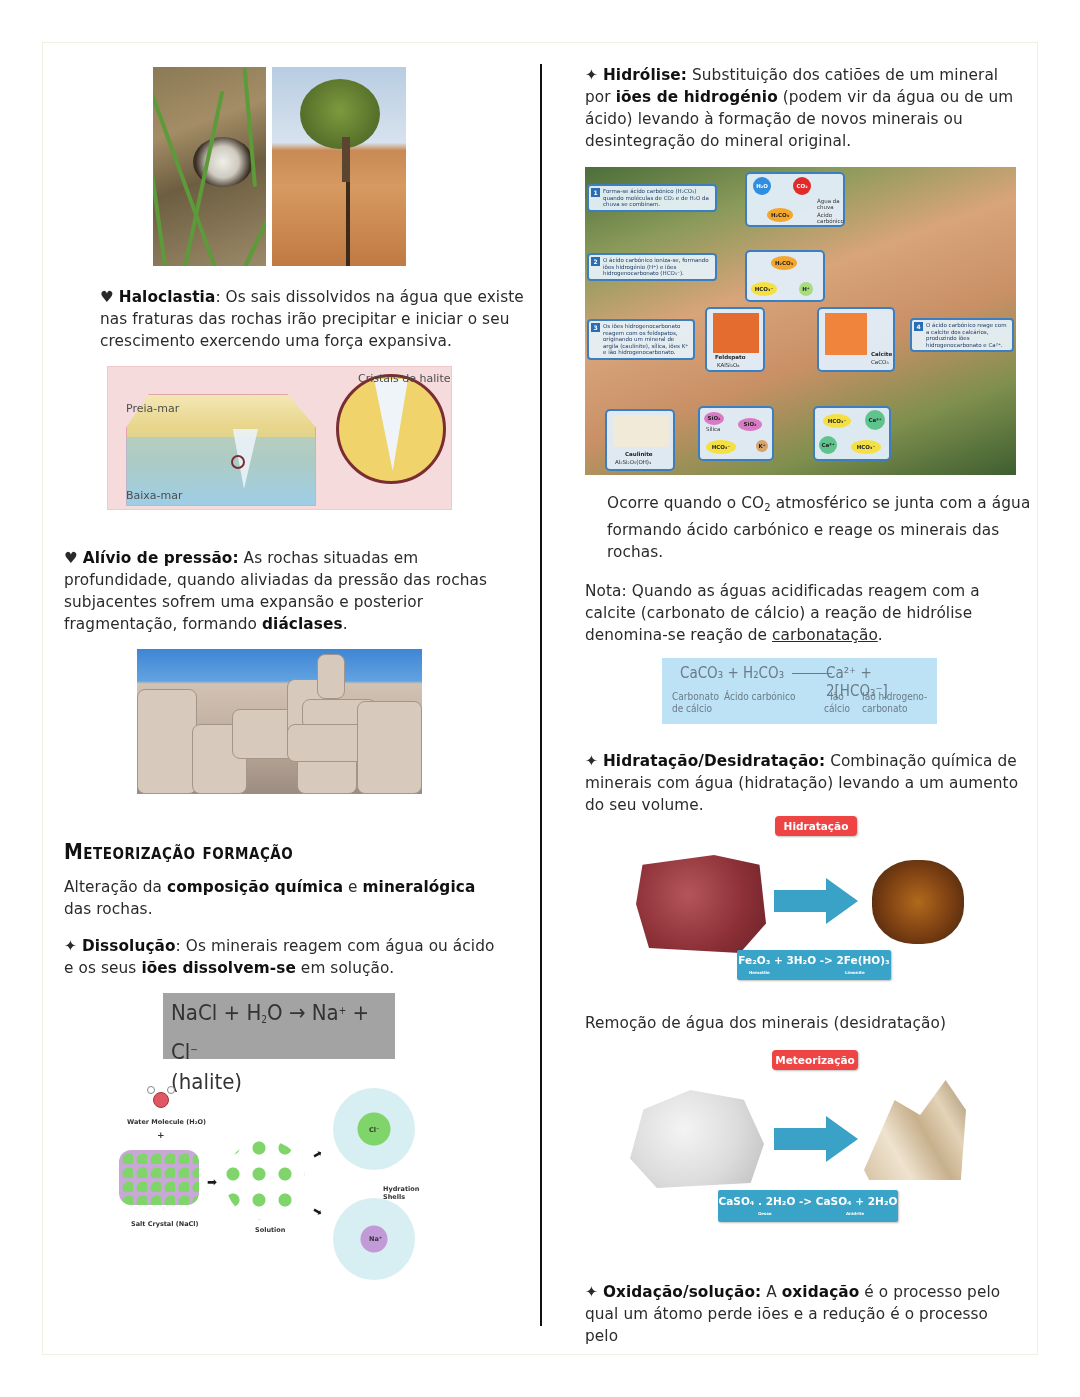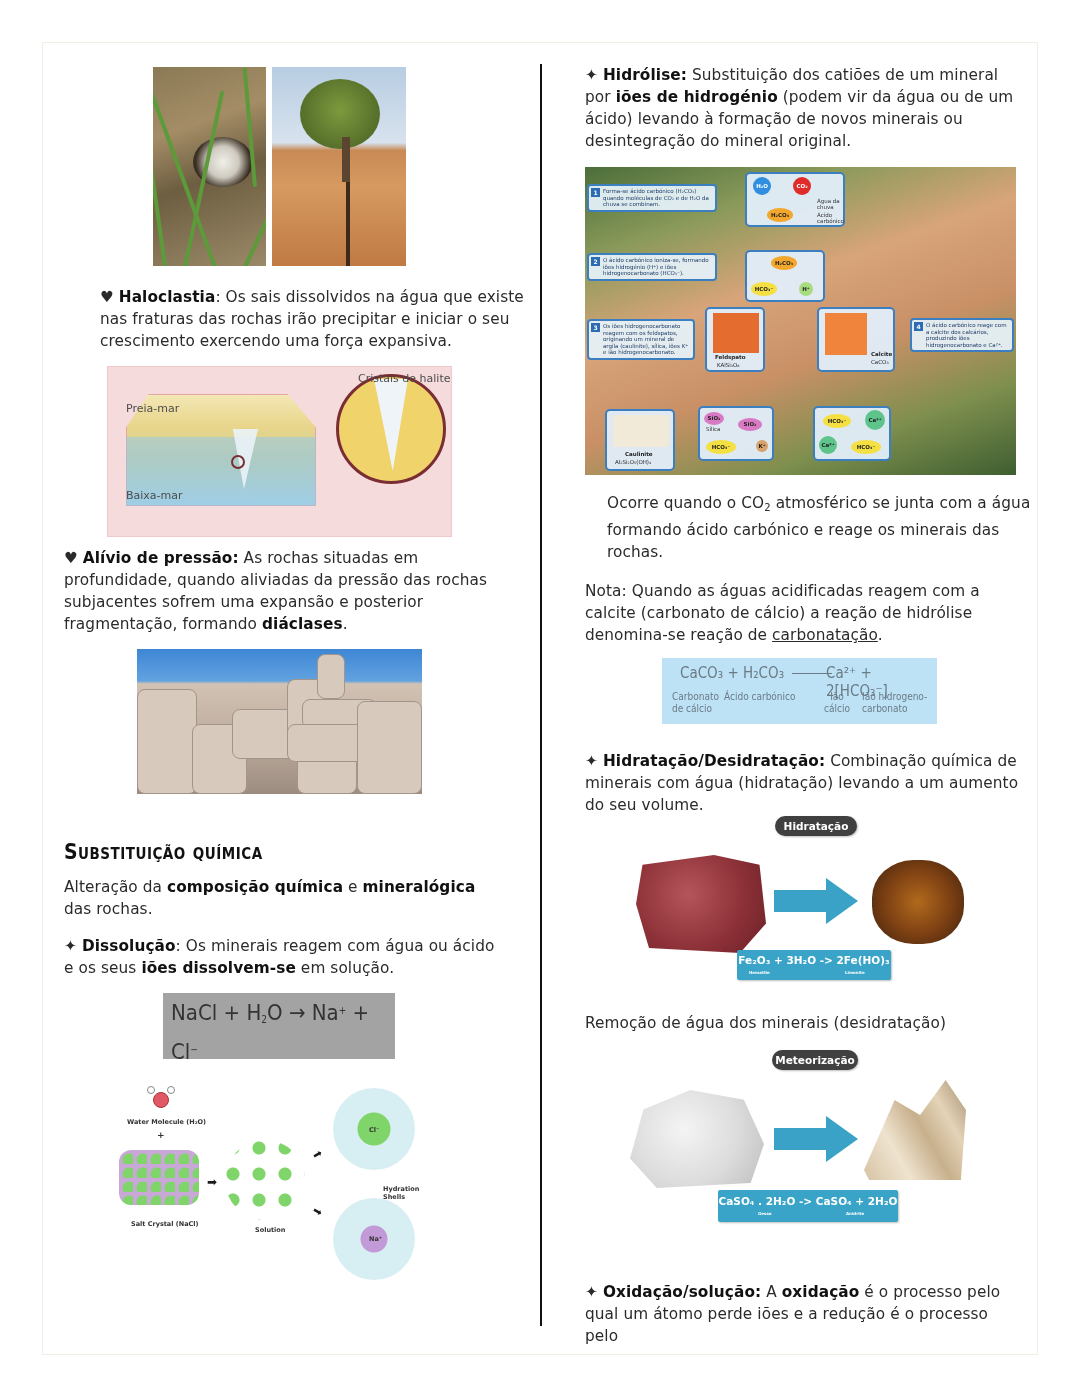--- a/index.html
+++ b/index.html
@@ -46,21 +46,21 @@
   .hbox { position: absolute; background: rgba(230,242,250,0.93); border: 2px solid #3b7fc0; border-radius: 4px; font-size: 5.5px; line-height: 6.5px; color: #1c3b66; padding: 2px 3px 2px 14px; }
   .hbox .num { position: absolute; left: 2px; top: 2px; width: 9px; height: 9px; background: #2b6cb5; color: #fff; font-size: 6px; font-weight: bold; text-align: center; line-height: 9px; }
   .panel { position: absolute; background: rgba(225,238,250,0.95); border: 2px solid #3b7fc0; border-radius: 5px; }
   .pill { position: absolute; border-radius: 50%; font-size: 5.5px; text-align: center; color: #222; font-weight: bold; }
   .mineral { position: absolute; }
 
   .carb-box { background: #bde2f5; }
   .carb-box .formula { position: absolute; font-family: "DejaVu Sans Condensed", "DejaVu Sans", sans-serif; font-size: 15px; color: #6b7b85; }
   .carb-box .cap { position: absolute; font-family: "DejaVu Sans Condensed", "DejaVu Sans", sans-serif; font-size: 10px; line-height: 12px; color: #6b7b85; }
 
-  .tag { position: absolute; background: #404040; color: #fff; font-weight: bold; font-size: 10.5px; text-align: center; border-radius: 10px; box-shadow: 1px 1px 2px rgba(0,0,0,0.25); }
+  .tag { position: absolute; background: #ef4444; color: #fff; font-weight: bold; font-size: 10.5px; text-align: center; border-radius: 4px; box-shadow: 1px 1px 2px rgba(0,0,0,0.25); }
   .formula-tag { position: absolute; background: #3aa3c8; color: #fff; font-weight: bold; font-size: 10.5px; text-align: center; border-radius: 2px; box-shadow: 1px 1px 2px rgba(0,0,0,0.25); }
   .arrow { position: absolute; width: 84px; height: 46px; }
   .arrow .shaft { position: absolute; left: 0; top: 12px; width: 54px; height: 22px; background: #39a2c6; }
   .arrow .head { position: absolute; left: 52px; top: 0; width: 0; height: 0; border-top: 23px solid transparent; border-bottom: 23px solid transparent; border-left: 32px solid #39a2c6; }
   .stone { position: absolute; }
 </style>
 </head>
 <body>
 
 <div class="page"></div>
@@ -78,21 +78,21 @@
   <div class="crown"></div>
   <div class="trunk"></div>
   <div class="crack"></div>
 </div>
 
 <p class="abs txt" style="left:64px;top:286px;width:440px;margin-left:36px;">
   <span>♥</span>
   <b>Haloclastia</b><span>: Os sais dissolvidos na água que existe nas fraturas das rochas irão precipitar e iniciar o seu crescimento exercendo uma força expansiva.</span>
 </p>
 
-<div class="abs halite-box" style="left:107px;top:366px;width:345px;height:171px;">
+<div class="abs halite-box" style="left:107px;top:366px;width:345px;height:144px;">
   <div class="rock"></div>
   <div class="water"></div>
   <div class="circle"></div>
   <div class="wedge"></div>
   <div class="abs" style="left:122px;top:62px;width:28px;height:60px;background:#eaf3f8;clip-path:polygon(10% 0,100% 0,50% 100%);opacity:.9;"></div>
   <div class="abs" style="left:123px;top:88px;width:14px;height:14px;border-radius:50%;border:2px solid #7a2e33;"></div>
   <span class="lbl" style="left:250px;top:5px;">Cristais de halite</span>
   <span class="lbl" style="left:18px;top:35px;">Preia-mar</span>
   <span class="lbl" style="left:18px;top:122px;">Baixa-mar</span>
 </div>
@@ -107,32 +107,33 @@
   <div class="b" style="left:55px;top:75px;width:55px;height:70px;"></div>
   <div class="b" style="left:95px;top:60px;width:70px;height:50px;"></div>
   <div class="b" style="left:150px;top:30px;width:50px;height:60px;"></div>
   <div class="b" style="left:160px;top:95px;width:60px;height:50px;"></div>
   <div class="b" style="left:180px;top:5px;width:28px;height:45px;"></div>
   <div class="b" style="left:165px;top:50px;width:75px;height:30px;"></div>
   <div class="b" style="left:150px;top:75px;width:115px;height:38px;"></div>
   <div class="b" style="left:220px;top:52px;width:65px;height:93px;"></div>
 </div>
 
-<h2 class="abs heading" style="left:64px;top:840px;">Substituição química</h2>
+<h2 class="abs heading" style="left:64px;top:840px;">Meteorização formação</h2>
 <p class="abs txt" style="left:64px;top:876px;width:440px;">
   <span>Alteração da </span><b>composição química</b><span> e </span><b>mineralógica</b><span> das rochas.</span>
 </p>
 
 <p class="abs txt" style="left:64px;top:935px;width:440px;">
   <span>✦</span>
   <b>Dissolução</b><span>: Os minerais reagem com água ou ácido e os seus </span><b>iões dissolvem-se</b><span> em solução.</span>
 </p>
 
 <div class="abs eq-box" style="left:163px;top:993px;width:232px;height:66px;padding:3px 8px;">
   <div class="eq"><span>NaCl + H</span><span class="sub">2</span><span>O → Na</span><span class="sup">+</span><span> + Cl</span><span class="sup">−</span></div>
+  <div class="eq">(halite)</div>
 </div>
 
 <div class="abs dissol" style="left:115px;top:1080px;width:320px;height:210px;">
   <div class="atom" style="left:38px;top:12px;width:16px;height:16px;background:#e05866;border:1px solid #a33;"></div>
   <div class="atom" style="left:32px;top:6px;width:8px;height:8px;background:#fff;border:1px solid #888;"></div>
   <div class="atom" style="left:52px;top:6px;width:8px;height:8px;background:#fff;border:1px solid #888;"></div>
   <span class="lbl" style="left:12px;top:38px;">Water Molecule (H₂O)</span>
   <span class="lbl" style="left:42px;top:50px;font-size:9px;">+</span>
   <div class="abs" style="left:4px;top:70px;width:80px;height:55px;border-radius:12px;background:radial-gradient(circle at 10px 10px,#7fd46a 6px,#c9a8d8 7px) 0 0/14px 14px;"></div>
   <span class="lbl" style="left:16px;top:140px;">Salt Crystal (NaCl)</span>

